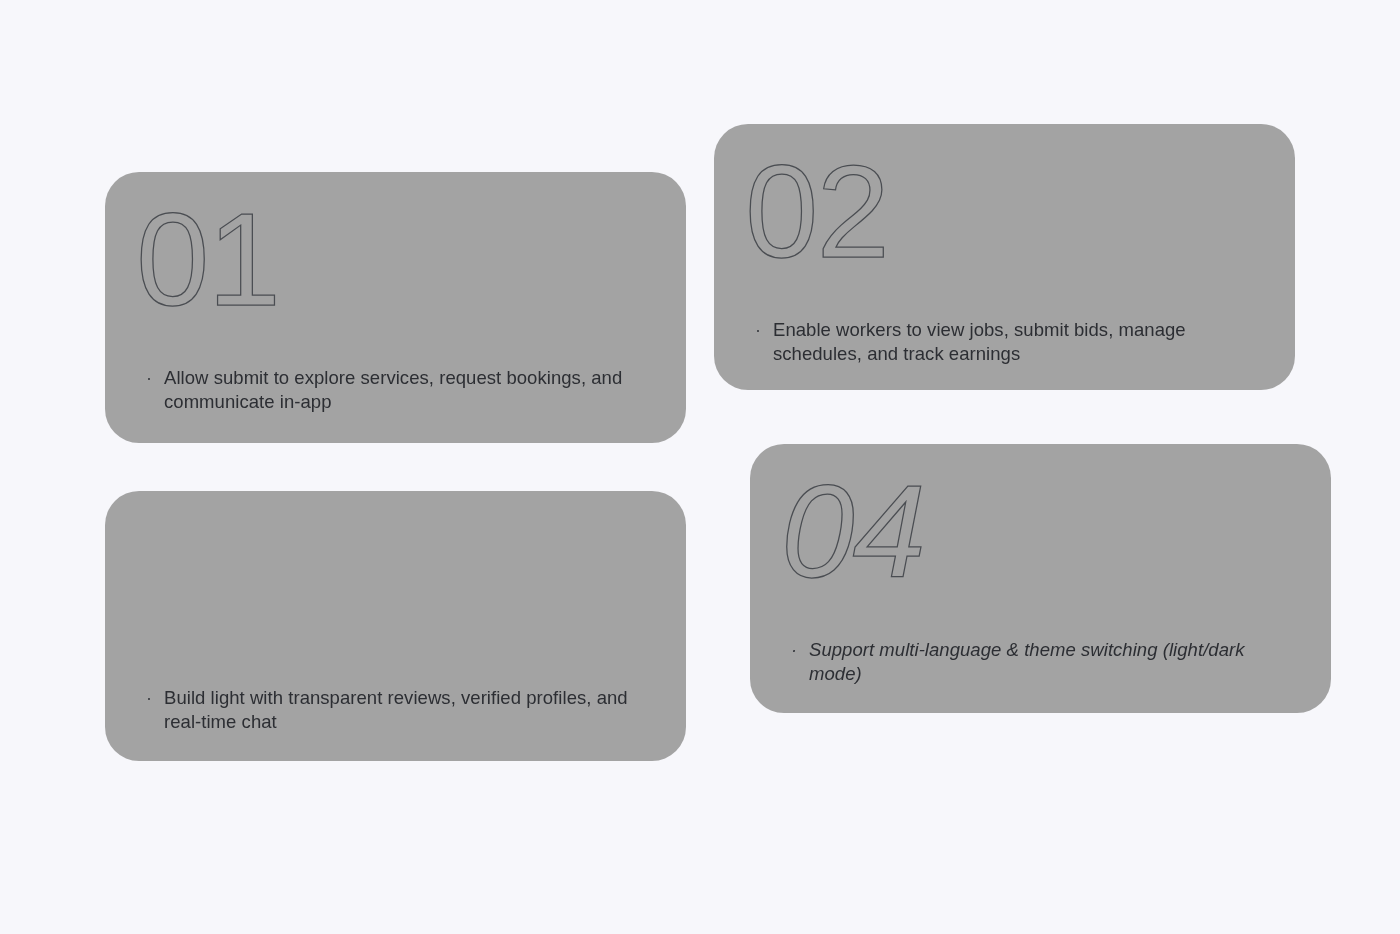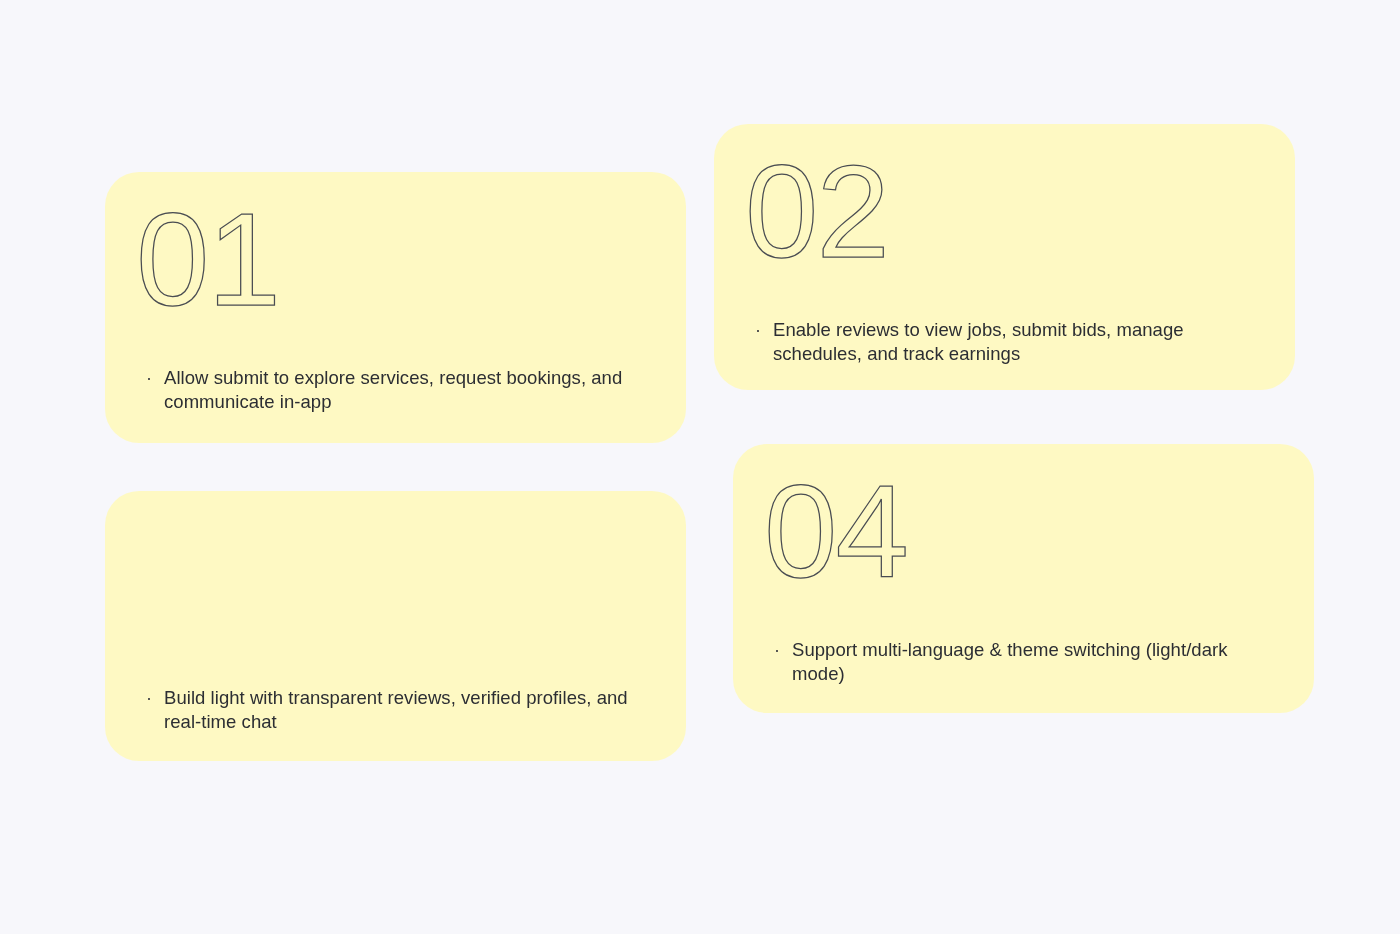--- a/index.html
+++ b/index.html
@@ -17,31 +17,31 @@
   }
 
   .board {
     position: relative;
     width: 1400px;
     height: 934px;
   }
 
   .card {
     position: absolute;
-    background: #fef9c3;
+    background: #a3a3a3;
     border-radius: 34px;
     box-sizing: border-box;
     overflow: hidden;
   }
 
   
   .card-01 { left: 105px;  top: 172px; width: 581px; height: 271px; }
   .card-02 { left: 714px;  top: 124px; width: 581px; height: 266px; }
   .card-03 { left: 105px;  top: 491px; width: 581px; height: 270px; }
-  .card-04 { left: 733px;  top: 444px; width: 581px; height: 269px; }
+  .card-04 { left: 750px;  top: 444px; width: 581px; height: 269px; font-style: italic; }
 
   
   .numeral {
     position: absolute;
     left: 31px;
     top: 30px;
     height: 128px;
     display: block;
   }
   .numeral svg {
@@ -111,21 +111,21 @@
   </div>
 
   <div class="card card-02">
     <div class="numeral">
       <svg width="260" height="128" viewBox="0 0 260 128" aria-hidden="true">
         <text x="0" y="103">02</text>
       </svg>
     </div>
     <div class="bullet-row">
       <span class="bullet-dot">·</span>
-      <span class="bullet-text">Enable reviews to view jobs, submit bids, manage schedules, and track earnings</span>
+      <span class="bullet-text">Enable workers to view jobs, submit bids, manage schedules, and track earnings</span>
     </div>
   </div>
 
   <div class="card card-03">
     <div class="bullet-row">
       <span class="bullet-dot">·</span>
       <span class="bullet-text">Build light with transparent reviews, verified profiles, and real-time chat</span>
     </div>
   </div>
 

